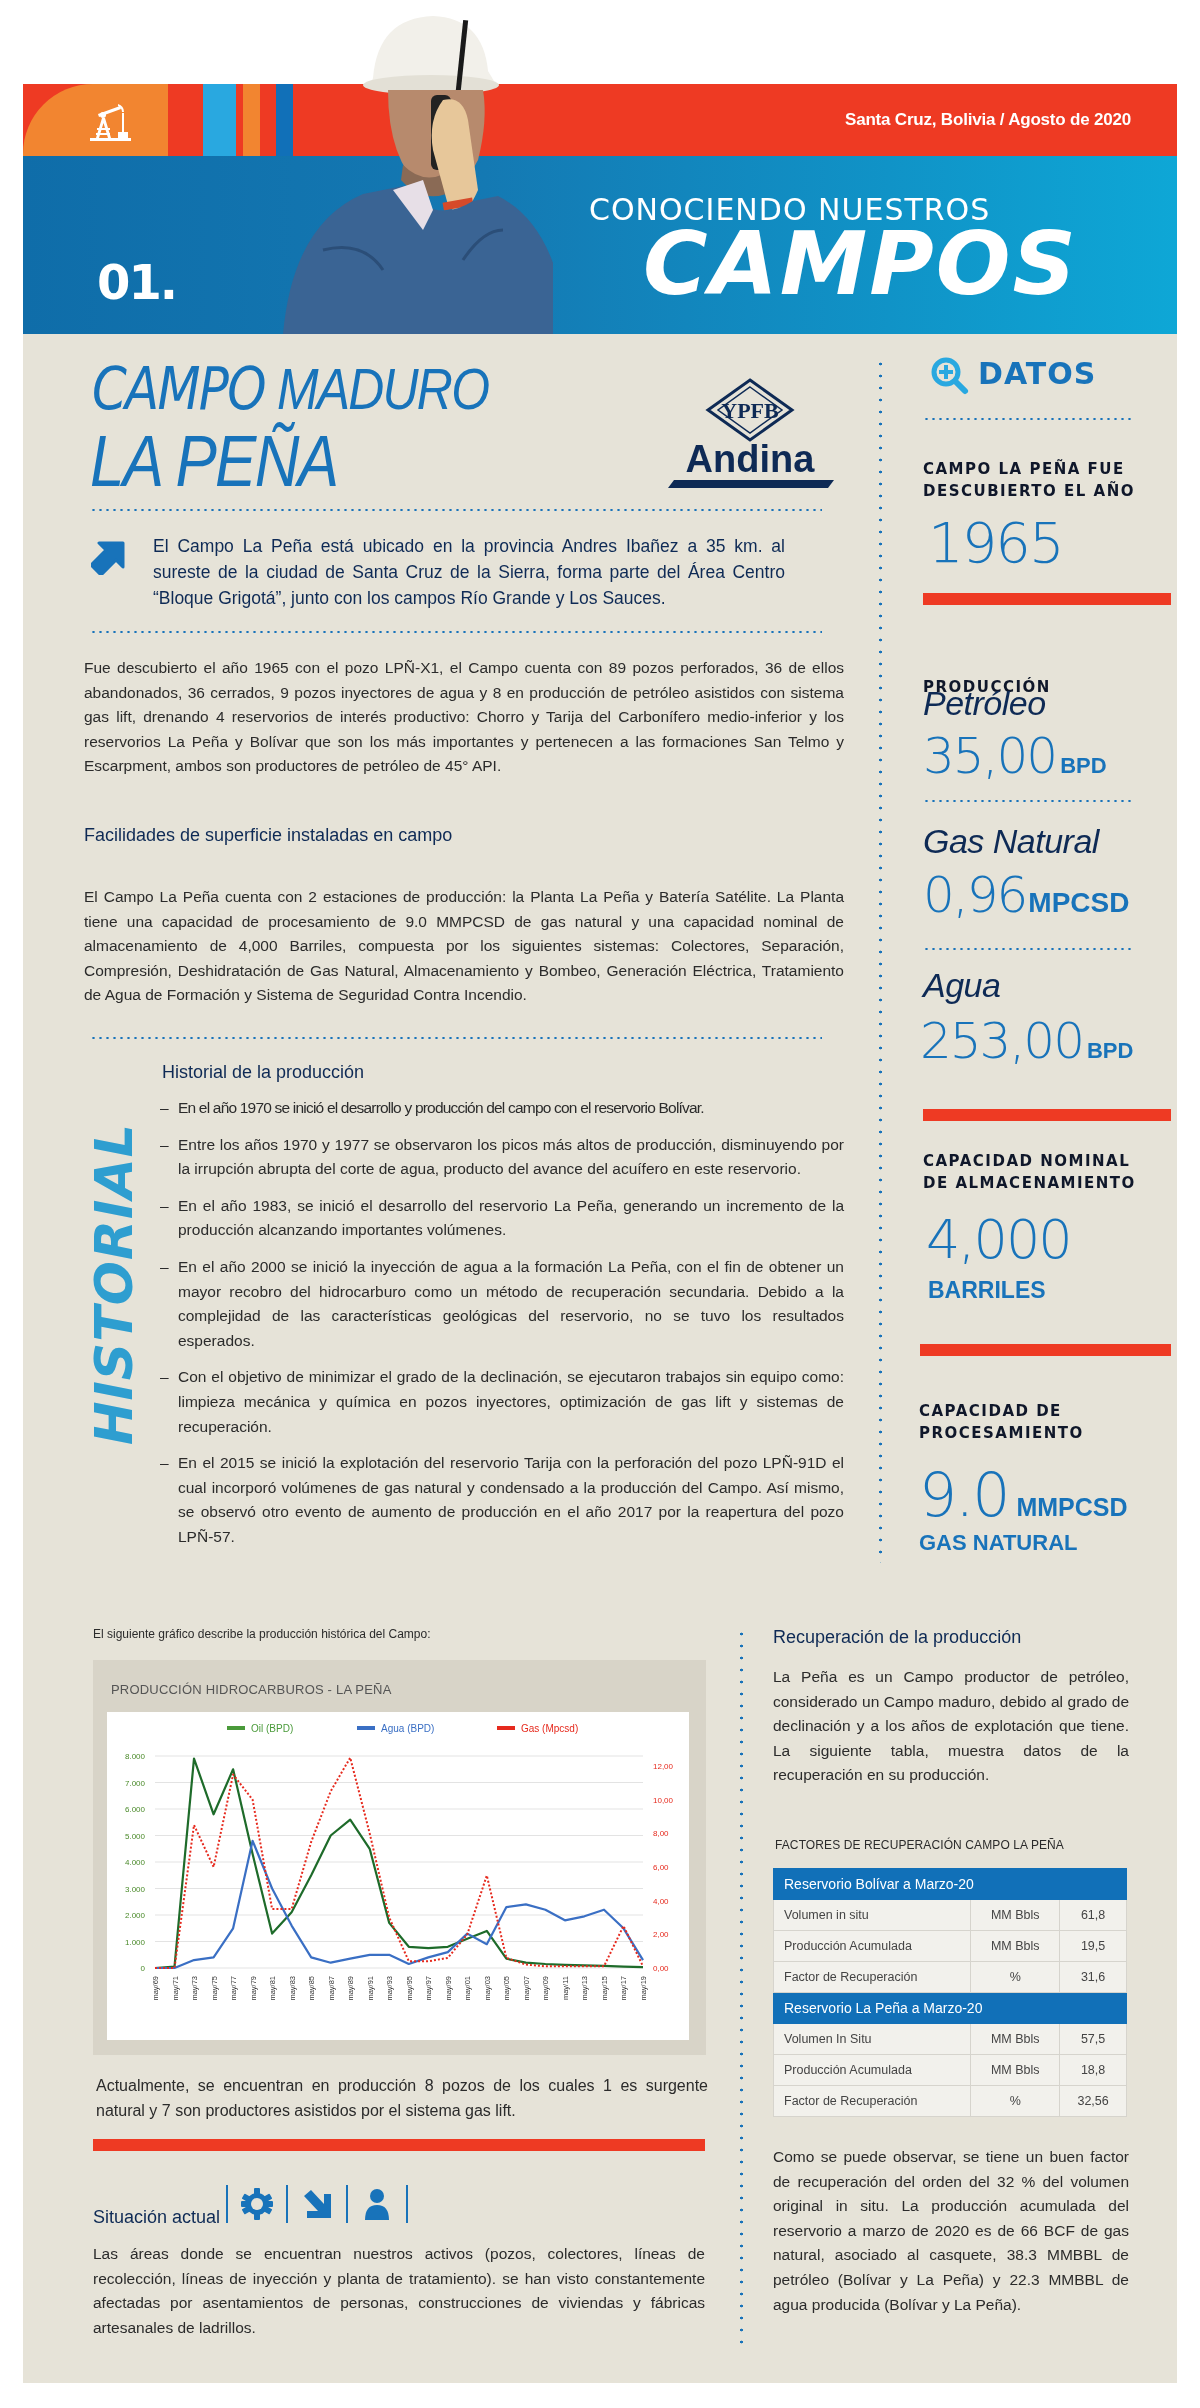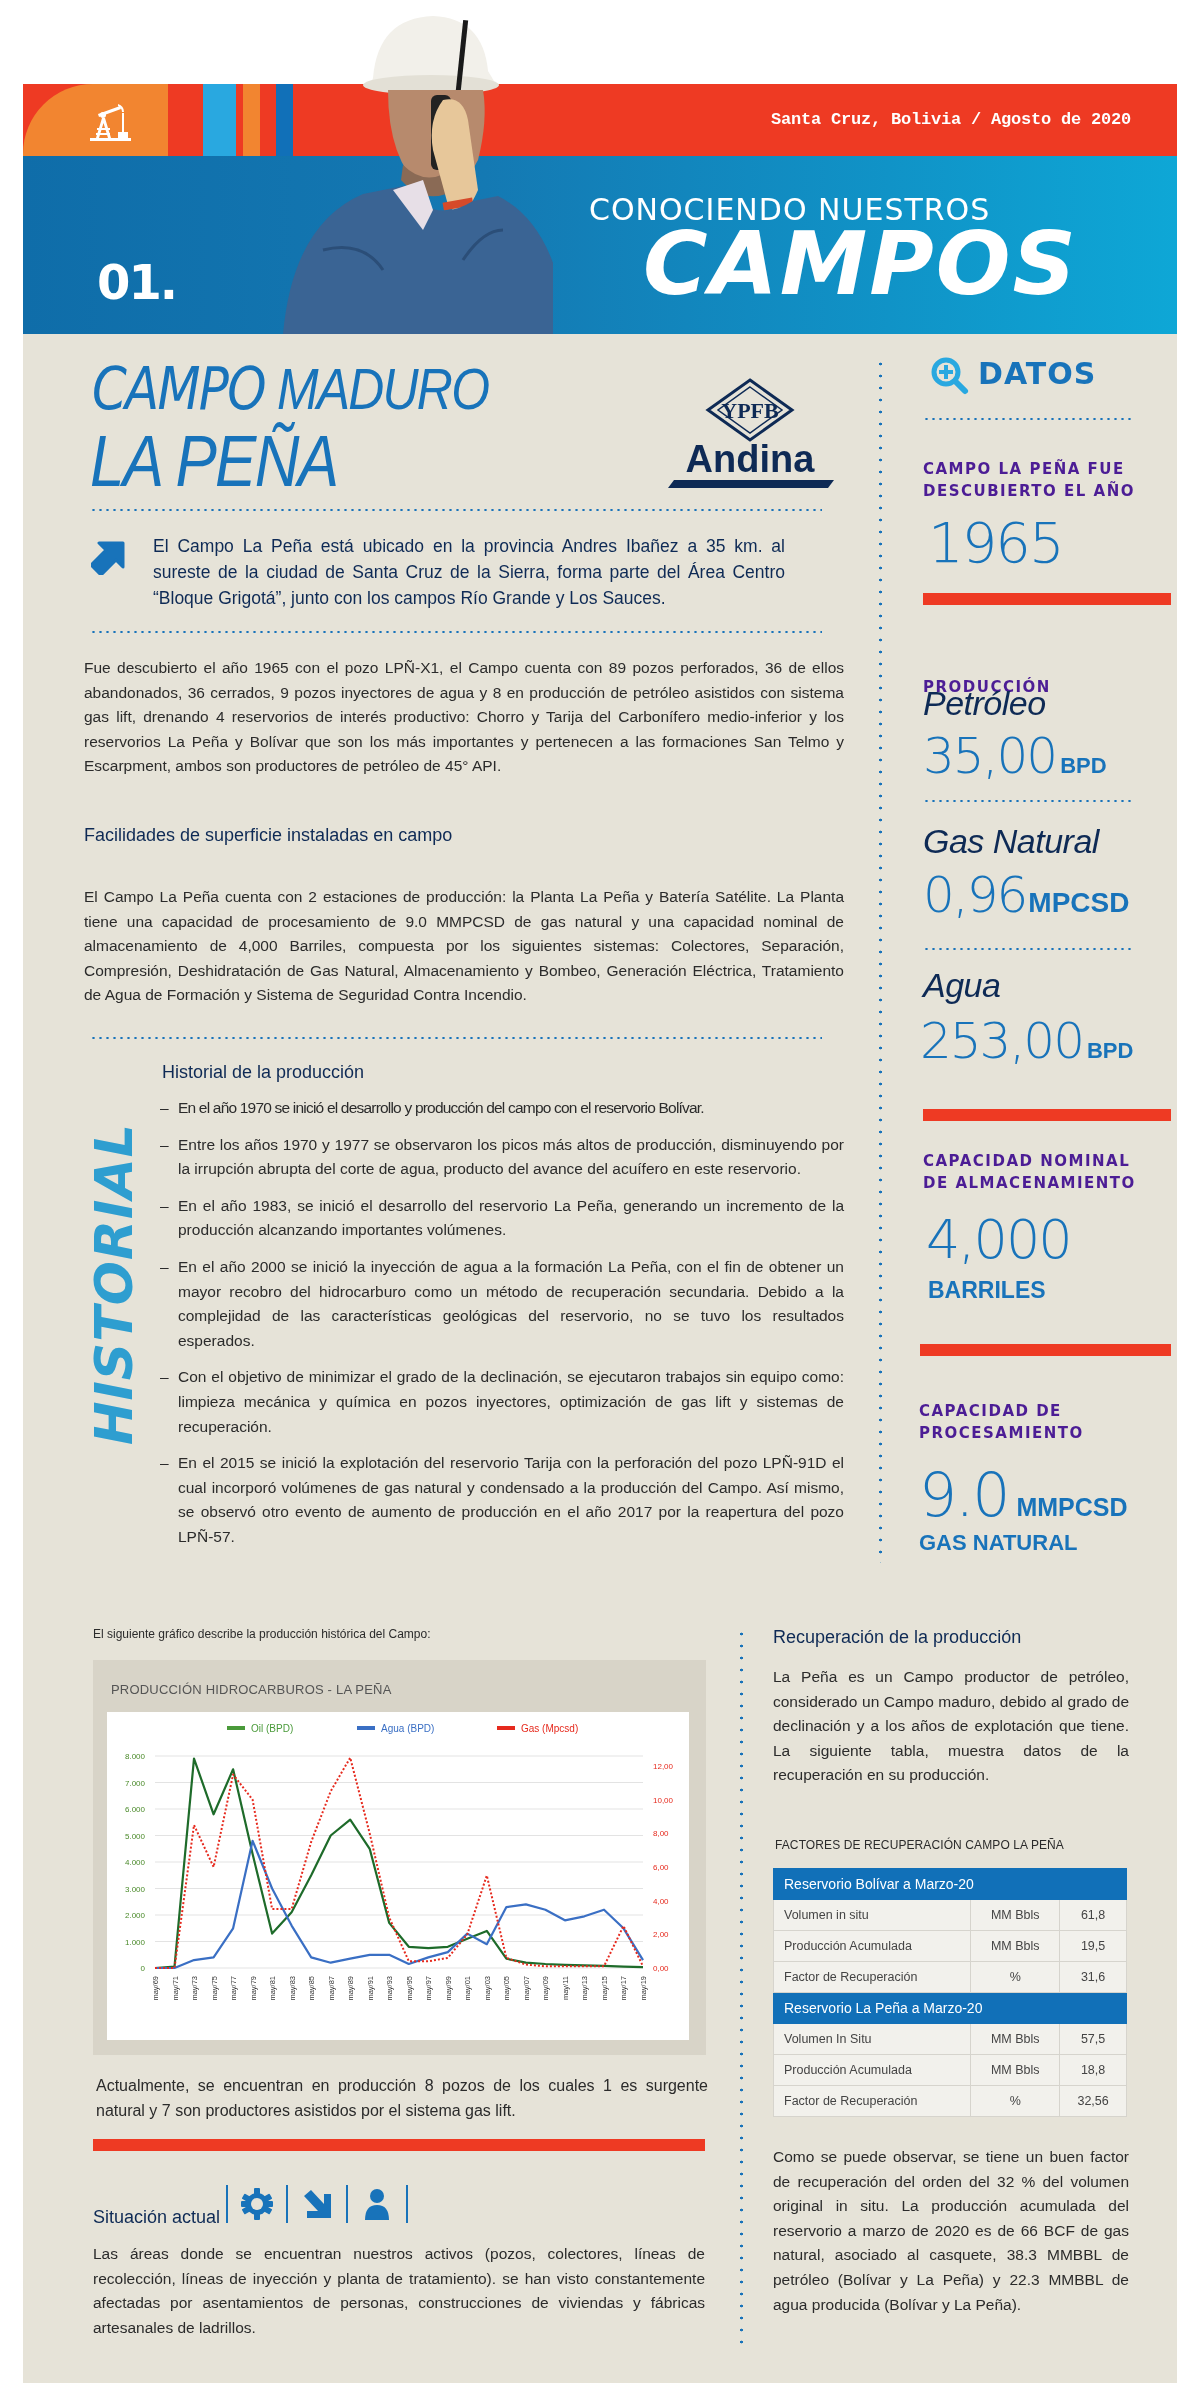--- a/index.html
+++ b/index.html
@@ -5,21 +5,21 @@
   * { box-sizing: border-box; margin: 0; padding: 0; }
   html, body { width: 1200px; height: 2408px; background: #ffffff; overflow: hidden; }
   body { position: relative; font-family: "Liberation Sans", sans-serif; color: #2b2b2b; }
 
   
   .header { position: absolute; left: 23px; top: 84px; width: 1154px; height: 250px; }
   .stripe-band { position: absolute; left: 0; top: 0; width: 1154px; height: 72px; background: #ee3a23; }
   .stripe-orange { position: absolute; left: 0; top: 0; width: 145px; height: 72px; background: #f28530; border-top-left-radius: 70px; }
   .stripe { position: absolute; top: 0; height: 72px; }
   .header-icon { position: absolute; left: 65px; top: 20px; width: 45px; height: 40px; }
-  .header-date { position: absolute; right: 46px; top: 26px; color: #ffffff; font-size: 17px; font-weight: bold; font-family: Liberation Mono, monospace; letter-spacing: -0.2px; }
+  .header-date { position: absolute; right: 46px; top: 26px; color: #ffffff; font-size: 17px; font-weight: bold; font-family: Liberation Sans, sans-serif; letter-spacing: -0.2px; }
   .blue-band { position: absolute; left: 0; top: 72px; width: 1154px; height: 178px; background: linear-gradient(90deg, #0f6da9 0%, #1479b3 40%, #1093c7 75%, #0ea7d6 100%); }
   .issue-no { position: absolute; left: 74px; top: 170px; color: #fff; font-size: 48px; font-weight: bold; font-family: "DejaVu Sans", sans-serif; letter-spacing: -2px; }
   .hero-title-1 { position: absolute; left: 566px; top: 108px; color: #fff; font-size: 30px; font-family: "DejaVu Sans", sans-serif; letter-spacing: 1px; }
   .hero-title-2 { position: absolute; left: 620px; top: 136px; color: #fff; font-size: 88px; font-weight: bold; font-style: italic; font-family: "DejaVu Sans", sans-serif; letter-spacing: 2px; line-height: 1; }
   .worker { position: absolute; left: 240px; top: -84px; width: 290px; height: 334px; }
 
   
   .content { position: absolute; left: 23px; top: 334px; width: 1154px; height: 2049px; background: #e6e3d8; }
 
   .title-light { position: absolute; left: 92px; top: 355px; color: #1873ba; font-size: 58px; font-style: italic; font-weight: 300; font-family: "Liberation Sans Narrow", "Liberation Sans", sans-serif; letter-spacing: -2px; transform: scaleX(0.86); transform-origin: left; white-space: nowrap; }
@@ -38,21 +38,21 @@
   .p2 { position: absolute; left: 84px; top: 862px; width: 760px; margin-top: 23px; }
 
   .historial-v { position: absolute; left: 90px; top: 1445px; transform-origin: left top; transform: rotate(-90deg); color: #2e9ed0; font-size: 52px; font-style: italic; font-weight: bold; font-family: "DejaVu Sans", sans-serif; letter-spacing: 1px; white-space: nowrap; line-height: 48px; }
   .hist-list { position: absolute; left: 136px; top: 1096px; width: 708px; list-style: none; }
   .hist-list li { position: relative; padding-left: 18px; margin-bottom: 12px; font-size: 15.5px; line-height: 24.6px; text-align: justify; color: #2b2b2b; }
   .hist-list li::before { content: "–"; position: absolute; left: 0; top: 0; }
 
   
   .datos-head { position: absolute; left: 930px; top: 354px; width: 240px; height: 40px; }
   .datos-label { position: absolute; left: 48px; top: 0; color: #1873ba; font-size: 30px; font-weight: bold; font-family: "DejaVu Sans", sans-serif; letter-spacing: 1px; line-height: 40px; }
-  .side-cap { position: absolute; color: #4c1d95; font-size: 15px; font-weight: bold; letter-spacing: 1.5px; line-height: 22px; font-family: "DejaVu Sans", sans-serif; }
+  .side-cap { position: absolute; color: #0f172a; font-size: 15px; font-weight: bold; letter-spacing: 1.5px; line-height: 22px; font-family: "DejaVu Sans", sans-serif; }
   .side-big { position: absolute; color: #1873ba; font-family: "DejaVu Sans", sans-serif; font-weight: 200; letter-spacing: -2px; line-height: 1; }
   .side-unit { color: #1873ba; font-family: "Liberation Sans", sans-serif; font-weight: bold; letter-spacing: 0; }
   .side-italic { position: absolute; color: #0e2a55; font-size: 34px; font-style: italic; font-family: "Liberation Sans", sans-serif; letter-spacing: -0.5px; }
   .red-bar { position: absolute; height: 12px; background: #ee3a23; }
 
   
   .chart-intro { position: absolute; left: 93px; top: 1627px; font-size: 12px; color: #2b2b2b; }
   .chart-panel { position: absolute; left: 93px; top: 1660px; width: 613px; height: 395px; background: #d8d4c8; }
   .chart-title { position: absolute; left: 18px; top: 22px; font-size: 13px; color: #555; letter-spacing: 0.2px; }
   .chart-inner { position: absolute; left: 14px; top: 52px; width: 582px; height: 328px; background: #ffffff; }

